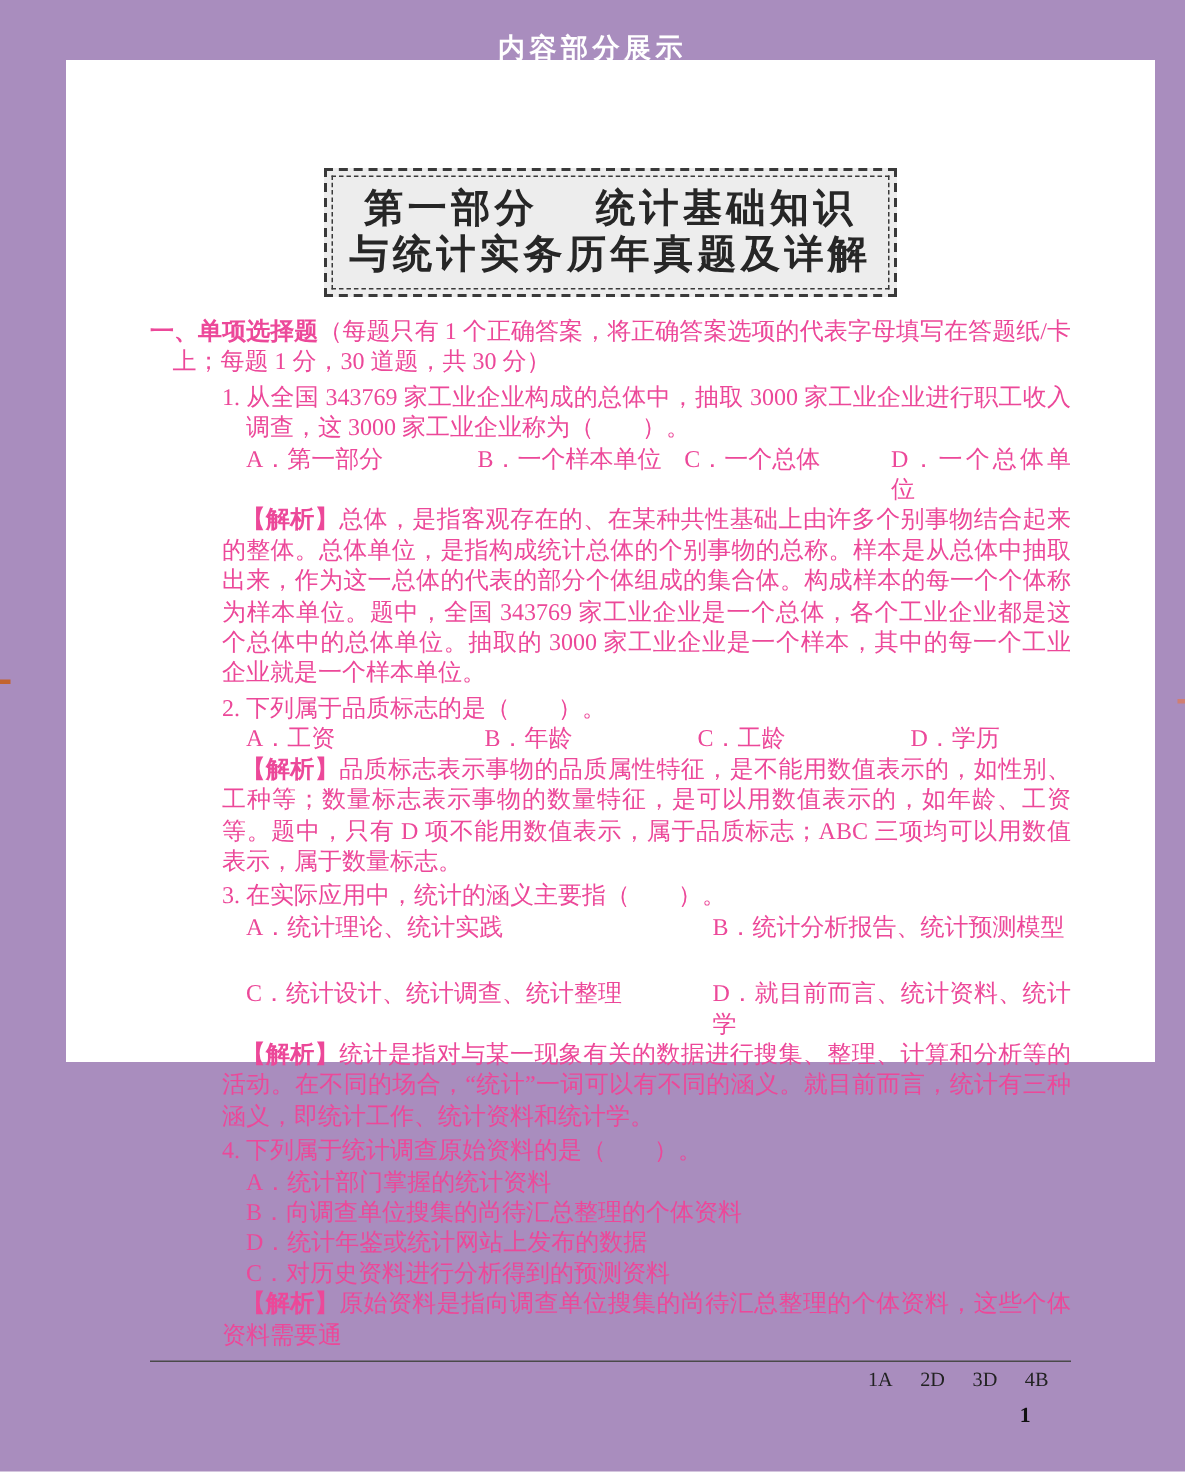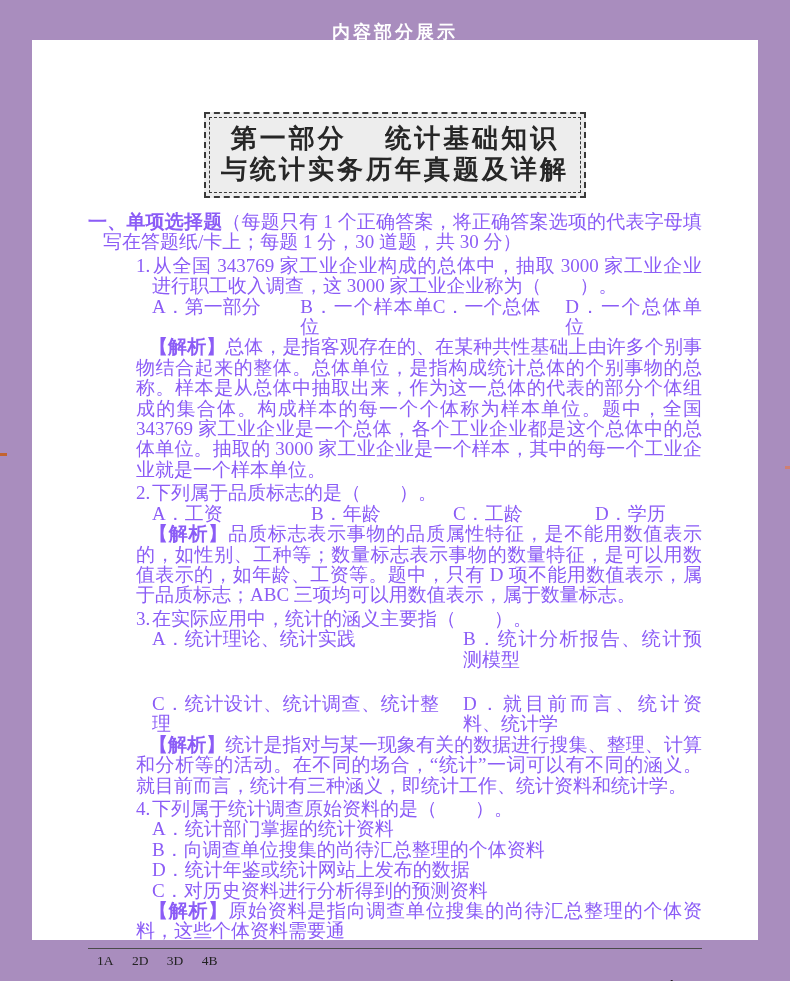--- a/index.html
+++ b/index.html
@@ -11,57 +11,57 @@
   }
   .banner {
     position:absolute; top:12px; left:0; width:790px; height:40px;
     display:flex; align-items:center; justify-content:center;
   }
   .banner-title {
     color:#ffffff; font-family:"Liberation Sans", sans-serif;
     font-weight:bold; font-size:18px; letter-spacing:3px;
   }
   .page {
-    position:absolute; left:32px; top:40px; width:726px; height:900px;
+    position:absolute; left:44px; top:40px; width:726px; height:668px;
     background:#ffffff;
   }
   
   .part-box {
     width:382px; margin:72px auto 0; box-sizing:border-box;
     background:#ededed; border:2px dashed #3a3a3a; padding:3px;
   }
   .part-box-inner {
     border:1px dashed #3a3a3a; padding:5px 8px 7px; text-align:center;
   }
   .part-line {
     font-size:26px; font-weight:bold; color:#262626;
     letter-spacing:3px; line-height:31px; white-space:nowrap;
   }
   .doc-title { margin-top:22px; text-align:center; color:#151515; }
   .doc-title p { margin:0; font-weight:bold; font-size:20px; line-height:26px; letter-spacing:1px; }
 
   .content {
-    margin:14px 56px 0; color:#8b5cf6;
-    font-size:19px; line-height:20.4px; text-align:justify;
+    margin:14px 56px 0; color:#ec4899;
+    font-size:16px; line-height:20.4px; text-align:justify;
   }
   .heiti { font-family:"Liberation Sans", sans-serif; font-weight:bold; }
   .section-head { margin:0; padding-left:15px; text-indent:-15px; }
   .question { margin-top:3px;margin-left:48px; }
   .q-stem { margin:0; padding-left:16px; text-indent:-16px; }
   .q-num { display:inline-block; width:16px; text-indent:0; }
   .options-row { margin:0; padding-left:16px; display:flex; }
   .options-row .opt-a { width:159px; }
   .options-row .opt-b { width:142px; }
   .options-row .opt-c { width:142px; }
   .options-grid { margin:0; padding-left:16px; display:grid; grid-template-columns:287px 1fr;gap:24px; }
   .options-list p { margin:0; padding-left:16px; }
   .analysis { margin:0; text-indent:13px; }
 
   .footer { margin:6px 56px 0; border-top:1px solid #4a4a4a; padding-top:4px; }
-  .answer-key { margin:0; font-size:13.5px; color:#222; padding-left:9px; }
+  .answer-key { margin:0; font-size:13.5px; color:#222; padding-left:9px;text-align:right; }
   .answer-key span { margin-right:15px; }
   .page-num {
     margin:8px 0 0; text-align:right; padding-right:27px;
     font-size:14.5px; font-weight:bold; color:#111;
   }
   .edge-mark-left {
     position:absolute; left:0; top:453px; width:7px; height:3px; background:#c3642f;
   }
   .edge-mark-right {
     position:absolute; right:0; top:466px; width:5px; height:3px; background:#d07f72;

